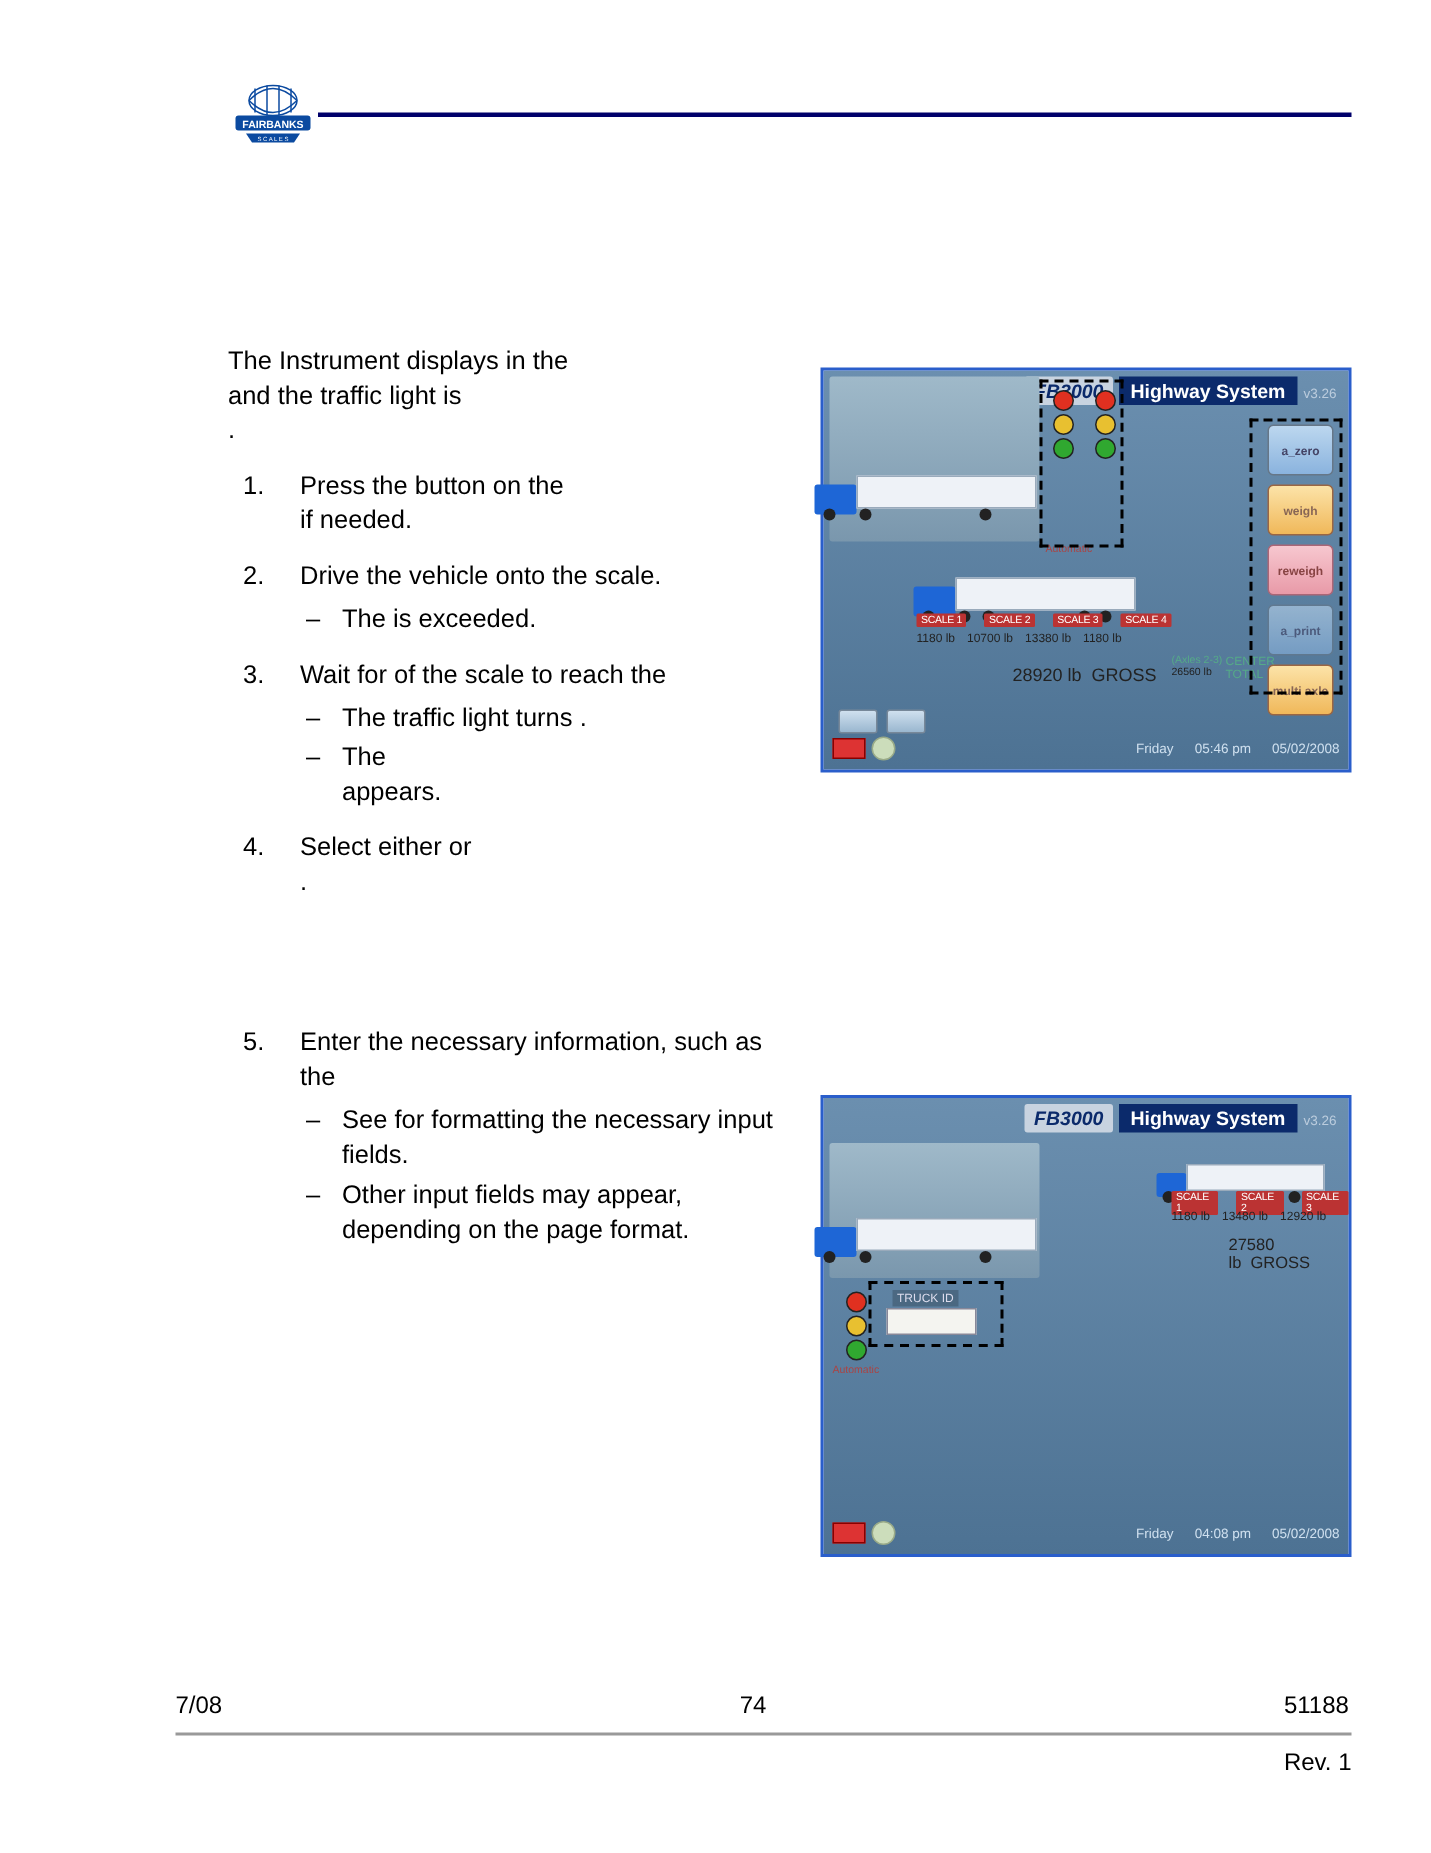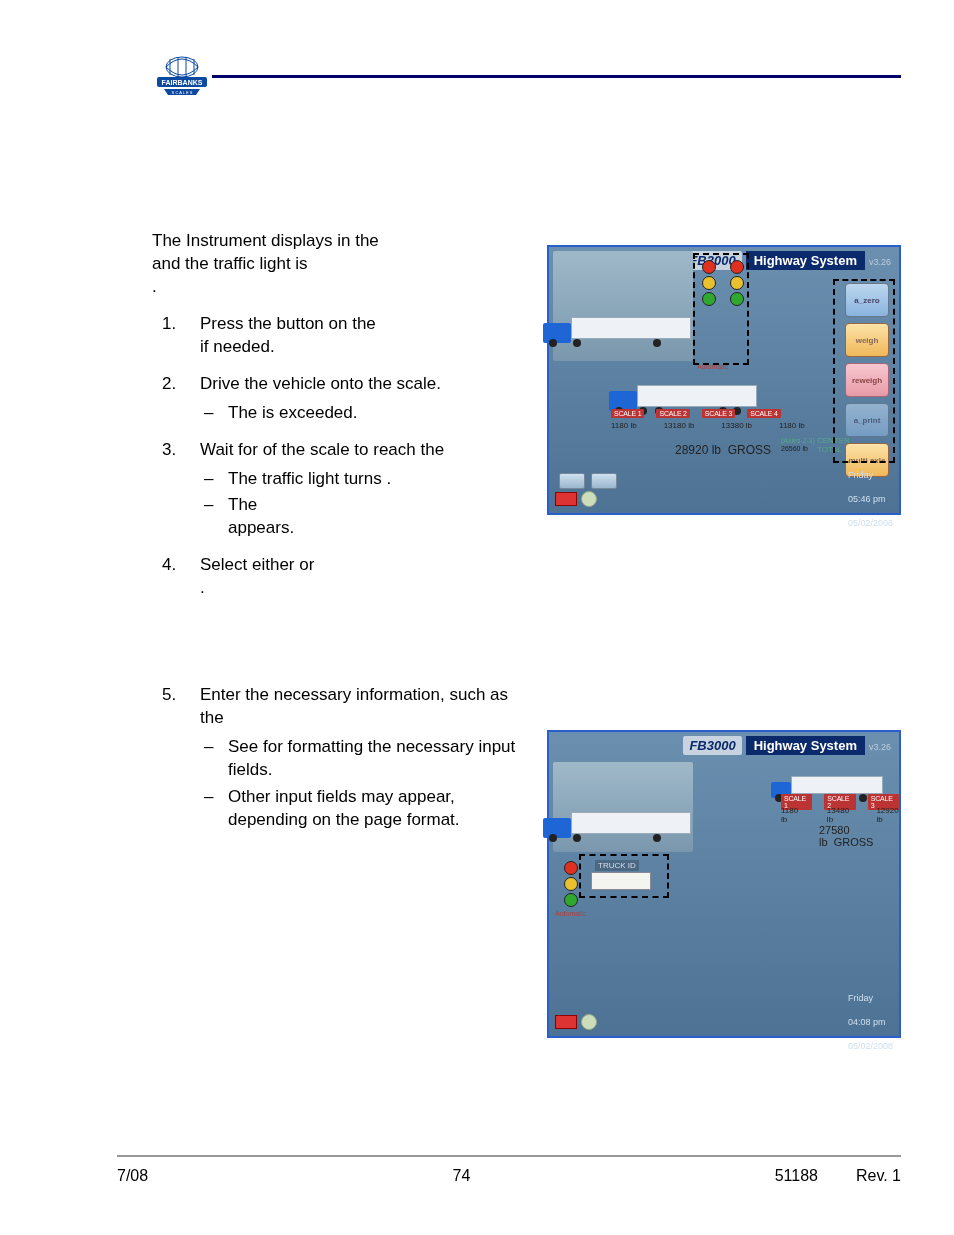--- a/index.html
+++ b/index.html
@@ -28,39 +28,39 @@
   .truck .wheel { position: absolute; bottom: 0; width: 8px; height: 8px; background: #222; border-radius: 50%; }
   .scenery { position: absolute; top: 4px; left: 4px; width: 140px; height: 110px; background: linear-gradient(#9fb9c9,#7a97ad); border-radius: 2px; }
   .scenery2 { position: absolute; top: 30px; left: 4px; width: 140px; height: 90px; background: linear-gradient(#9fb9c9,#7a97ad); border-radius: 2px; }
   .light { width: 14px; height: 14px; border-radius: 50%; border: 1px solid #222; display: inline-block; margin: 1px; }
   .red { background: #e03020; }
   .yellow { background: #e8c030; }
   .green { background: #30a830; }
   .lights-col { position: absolute; display: flex; flex-direction: column; }
   .scale-labels { position: absolute; font-size: 7px; color: #fff; letter-spacing: -0.2px; display: flex; gap: 12px; }
   .scale-labels span { background: #b33; padding: 1px 3px; border-radius: 1px; }
-  .weights { position: absolute; font-size: 8px; color: #222; display: flex; gap: 27px; }
+  .weights { position: absolute; font-size: 8px; color: #222; display: flex; gap: 8px; text-align: right; }
   .gross { position: absolute; font-size: 12px; font-weight: normal; color: #222; }
   .center-total { position: absolute; font-size: 8px; color: #5a8; text-align: left; line-height: 1.1; }
   .btn { width: 44px; height: 34px; border: 1px solid #964; background: linear-gradient(#fce3a8,#f0b85a); border-radius: 4px; display: flex; align-items: center; justify-content: center; font-size: 8px; font-weight: bold; color: #865; text-align: center; }
   .btn.blue { background: linear-gradient(#bcd7ef,#8ab3de); border-color: #678; color: #446; }
   .btn.pink { background: linear-gradient(#f7c7cf,#e89aa8); border-color: #a67; color: #844; }
   .btns-r { position: absolute; right: 10px; display: flex; flex-direction: column; gap: 6px; }
   .dashed { position: absolute; border: 2px dashed #000; }
   .bottom-bar { position: absolute; bottom: 4px; left: 6px; right: 6px; height: 20px; display: flex; align-items: center; justify-content: space-between; }
   .exit { width: 22px; height: 14px; background: #d33; border: 1px solid #800; }
   .gear { width: 16px; height: 16px; border: 1px solid #9a8; border-radius: 50%; background: #cdb; margin-left: 4px; }
-  .foot-text { font-size: 9px; color: #cfe0ef; display: flex; gap: 14px; flex-direction: column; }
+  .foot-text { font-size: 9px; color: #cfe0ef; display: flex; gap: 14px; }
   .small-btns { position: absolute; left: 10px; display: flex; gap: 6px; }
   .small-btn { width: 26px; height: 16px; background: linear-gradient(#cfe0ef,#9ab7cf); border: 1px solid #789; border-radius: 2px; }
   .truck-id { position: absolute; font-size: 8px; color: #dde; background: rgba(0,0,0,0.2); padding: 1px 3px; }
   .id-box { position: absolute; width: 60px; height: 18px; background: #f4f4f0; border: 1px solid #889; }
   .footer-line { position: absolute; left: 85px; right: 85px; bottom: 78px; height: 2px; background: #999; }
   .footer { position: absolute; left: 85px; right: 85px; bottom: 50px; display: flex; justify-content: space-between; font-size: 16px; }
-  .footer .right { display: flex; gap: 38px; }
+  .footer .right { display: flex; gap: 20px; flex-direction: column; }
   .left-col { width: 375px; }
 </style>
 </head>
 <body>
 
 <div class="page">
   <div class="logo">
     <svg viewBox="0 0 60 45">
       <ellipse cx="30" cy="12" rx="16" ry="10" fill="none" stroke="#0b4aa0" stroke-width="1"></ellipse>
       <path d="M14 12 Q30 -4 46 12" fill="none" stroke="#0b4aa0" stroke-width="1"></path>
@@ -180,21 +180,21 @@
         <div class="wheel" style="left:124px"></div>
     </div>
     <div class="scale-labels" style="top:162px;left:62px;">
       <span>SCALE 1</span>
         <span>SCALE 2</span>
         <span>SCALE 3</span>
         <span>SCALE 4</span>
     </div>
     <div class="weights" style="top:174px;left:62px;">
       <span>1180 lb</span>
-        <span>13180 lb</span>
+        <span>10700 lb</span>
         <span>13380 lb</span>
         <span>1180 lb</span>
     </div>
     <div class="gross" style="top:196px;left:126px;">
       <span>28920 lb</span>&nbsp;&nbsp;<span>GROSS</span>
     </div>
     <div class="center-total" style="top:190px;left:232px;font-size:7px;color:#5a8;">
       <span>(Axles 2-3)</span><br><span style="color:#222">26560 lb</span>
     </div>
     <div class="center-total" style="top:190px;left:268px;">

